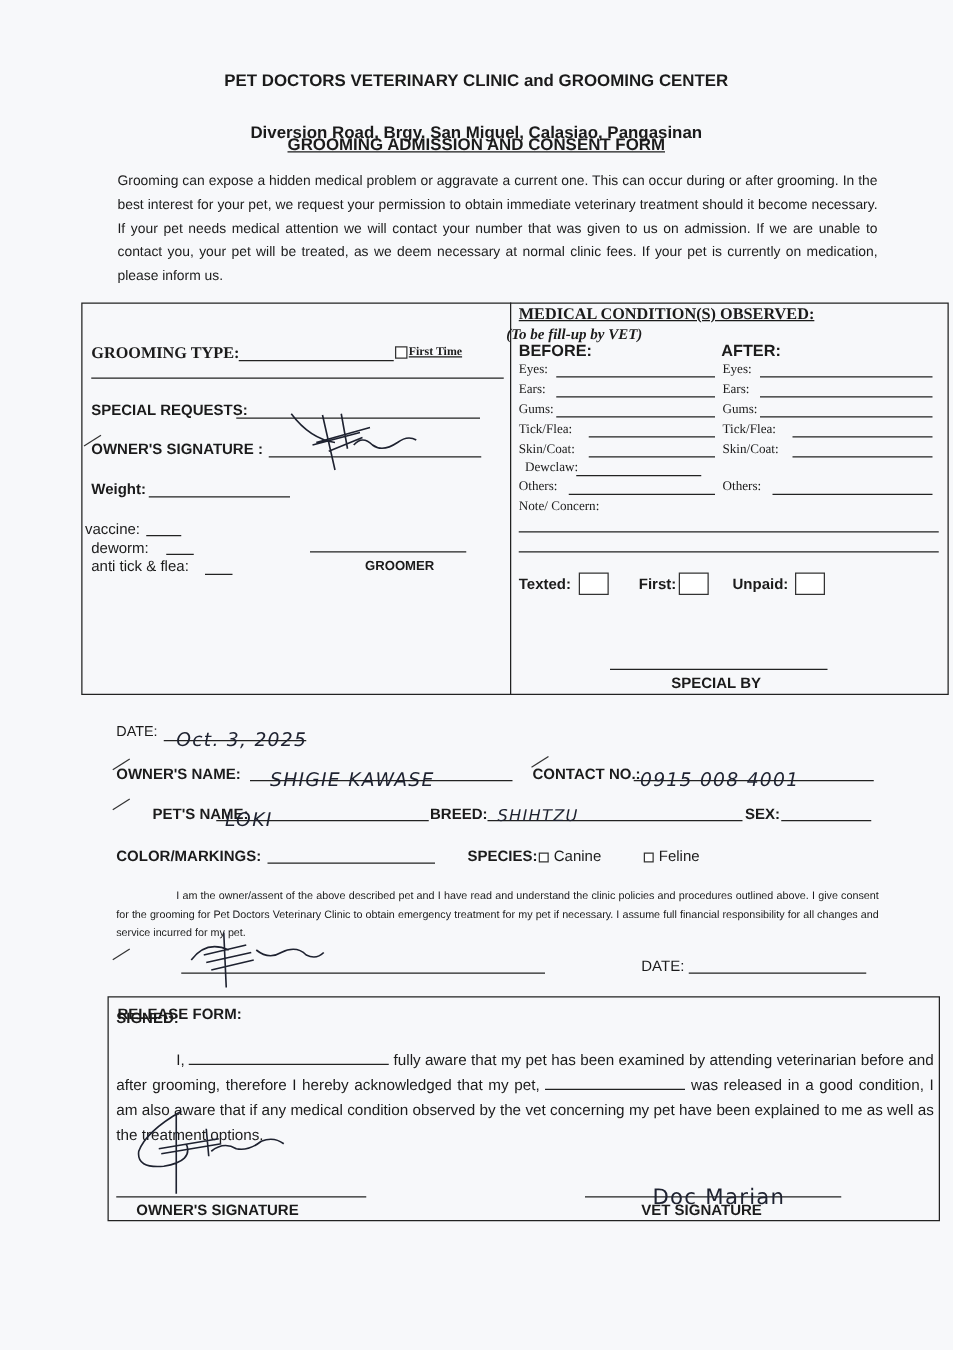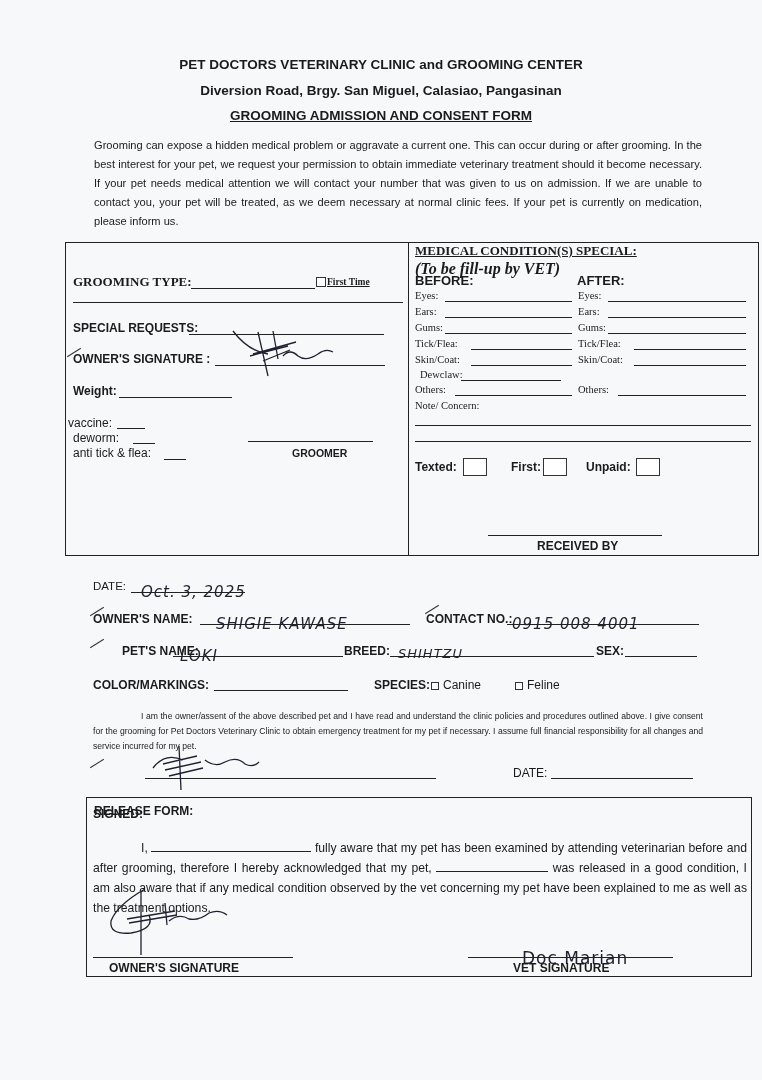--- a/index.html
+++ b/index.html
@@ -25,21 +25,21 @@
     position: absolute; font-family: "DejaVu Sans", sans-serif; font-size: 15px;
     color: #1e2230; letter-spacing: 1px; font-style: italic; white-space: nowrap; margin-top: 12px;
   }
   .chk { position: absolute; border: 1.2px solid #333; background: #fff; box-sizing: border-box; }
   .tick { position: absolute; width: 16px; height: 0; border-top: 1px solid #333; transform: rotate(-32deg); }
 </style>
 </head>
 <body>
 
 <div class="abs hdr" style="top:57px;">PET DOCTORS VETERINARY CLINIC and GROOMING CENTER</div>
-<div class="abs hdr" style="top:83px;">Diversion Road, Brgy. San Miguel, Calasiao, Pangasinan</div>
+<div class="abs hdr" style="top:98px;">Diversion Road, Brgy. San Miguel, Calasiao, Pangasinan</div>
 <div class="abs hdr" style="top:108px;text-decoration:underline;">GROOMING ADMISSION AND CONSENT FORM</div>
 <div class="abs intro">Grooming can expose a hidden medical problem or aggravate a current one. This can occur during or after grooming. In the best interest for your pet, we request your permission to obtain immediate veterinary treatment should it become necessary. If your pet needs medical attention we will contact your number that was given to us on admission. If we are unable to contact you, your pet will be treated, as we deem necessary at normal clinic fees. If your pet is currently on medication, please inform us.</div>
 
 <div class="abs box" style="left:65px;top:242px;width:694px;height:314px;"></div>
 <div class="abs" style="left:408px;top:242px;width:0;height:314px;border-left:1.6px solid #222;"></div>
 
 <div class="lbl b serif" style="left:73px;top:274px;font-size:13px;">GROOMING TYPE:</div>
 <div class="line" style="left:191px;top:288px;width:124px;"></div>
 <div class="chk" style="left:316px;top:277px;width:10px;height:10px;"></div>
 <div class="lbl serif" style="left:327px;top:277px;font-size:9.5px;font-weight:bold;text-decoration:underline;">First Time</div>
@@ -60,22 +60,22 @@
 
 <div class="lbl" style="left:68px;top:416px;">vaccine:</div>
 <div class="line" style="left:117px;top:428px;width:28px;"></div>
 <div class="lbl" style="left:73px;top:431px;">deworm:</div>
 <div class="line" style="left:133px;top:443px;width:22px;"></div>
 <div class="lbl" style="left:73px;top:446px;">anti tick &amp; flea:</div>
 <div class="line" style="left:164px;top:459px;width:22px;"></div>
 <div class="line" style="left:248px;top:441px;width:125px;"></div>
 <div class="lbl b" style="left:292px;top:447px;font-size:10.5px;">GROOMER</div>
 
-<div class="lbl b serif" style="left:415px;top:243px;font-size:13px;text-decoration:underline;">MEDICAL CONDITION(S) SPECIAL:</div>
-<div class="lbl b serif" style="left:415px;top:260px;font-size:16px;font-style:italic;">(To be fill-up by VET)</div>
+<div class="lbl b serif" style="left:415px;top:243px;font-size:13px;text-decoration:underline;">MEDICAL CONDITION(S) OBSERVED:</div>
+<div class="lbl b serif" style="left:405px;top:260px;font-size:12px;font-style:italic;">(To be fill-up by VET)</div>
 <div class="lbl b" style="left:415px;top:273px;font-size:13px;">BEFORE:</div>
 <div class="lbl b" style="left:577px;top:273px;font-size:13px;">AFTER:</div>
 
 <div id="before-fields">
     <div class="lbl serif med" style="left: 415px; top: 290px;">Eyes:</div>
     <div class="line" style="left: 445px; top: 301px; width: 127px;"></div>
     <div class="lbl serif med" style="left: 415px; top: 306px;">Ears:</div>
     <div class="line" style="left: 445px; top: 317px; width: 127px;"></div>
     <div class="lbl serif med" style="left: 415px; top: 322px;">Gums:</div>
     <div class="line" style="left: 445px; top: 333px; width: 127px;"></div>
@@ -108,21 +108,21 @@
 <div class="line" style="left:415px;top:441px;width:336px;"></div>
 
 <div class="lbl b" style="left:415px;top:460px;">Texted:</div>
 <div class="chk" style="left:463px;top:458px;width:24px;height:18px;"></div>
 <div class="lbl b" style="left:511px;top:460px;">First:</div>
 <div class="chk" style="left:543px;top:458px;width:24px;height:18px;"></div>
 <div class="lbl b" style="left:586px;top:460px;">Unpaid:</div>
 <div class="chk" style="left:636px;top:458px;width:24px;height:18px;"></div>
 
 <div class="line" style="left:488px;top:535px;width:174px;"></div>
-<div class="lbl b" style="left:537px;top:539px;">RECEIVED BY</div>
+<div class="lbl b" style="left:537px;top:539px;">SPECIAL BY</div>
 
 <div class="lbl" style="left:93px;top:580px;font-size:11.5px;">DATE:</div>
 <div class="line" style="left:131px;top:592px;width:114px;"></div>
 <div class="hand" style="left:141px;top:571px;">Oct. 3, 2025</div>
 
 <div class="lbl b" style="left:93px;top:612px;">OWNER'S NAME:</div>
 <div class="tick" style="left:89px;top:611px;"></div>
 <div class="line" style="left:200px;top:624px;width:210px;"></div>
 <div class="hand" style="left:216px;top:603px;">SHIGIE  KAWASE</div>
 <div class="lbl b" style="left:426px;top:612px;">CONTACT NO.:</div>

